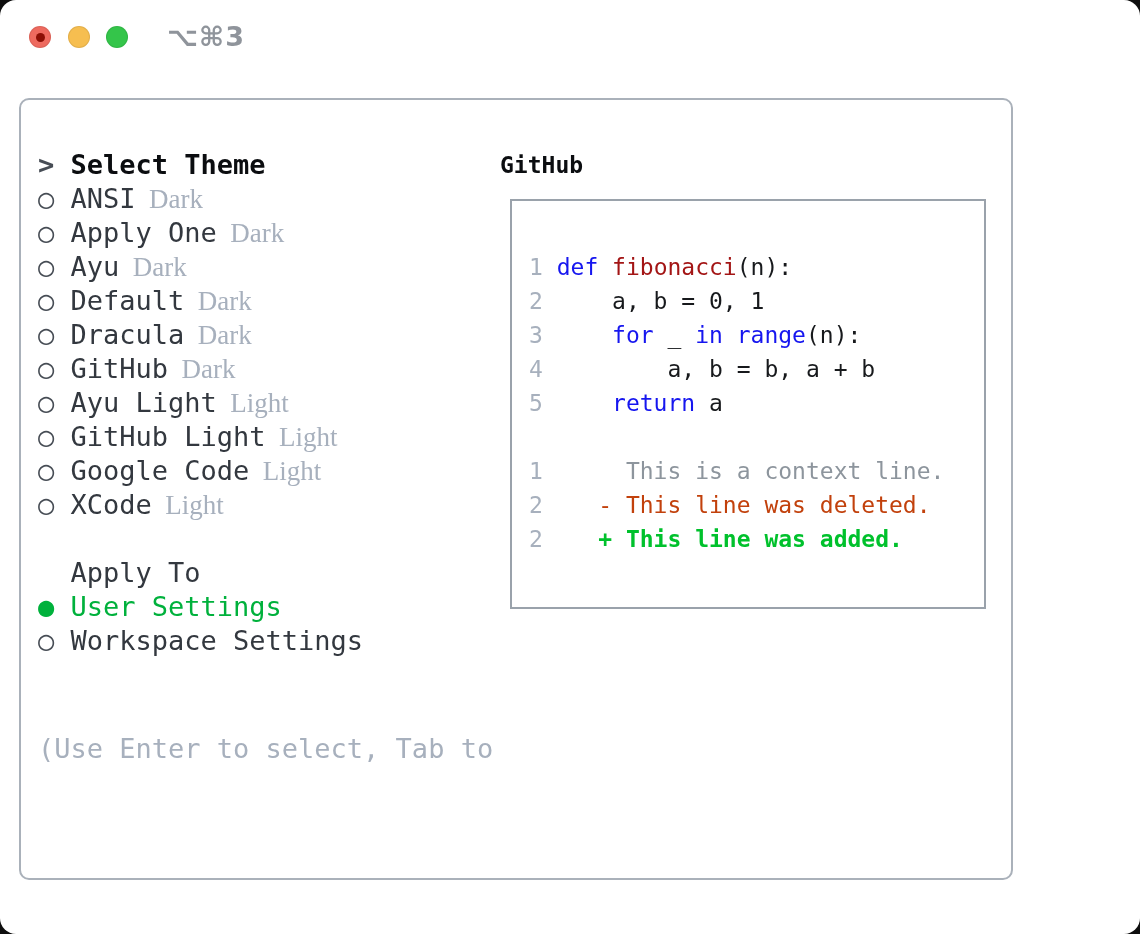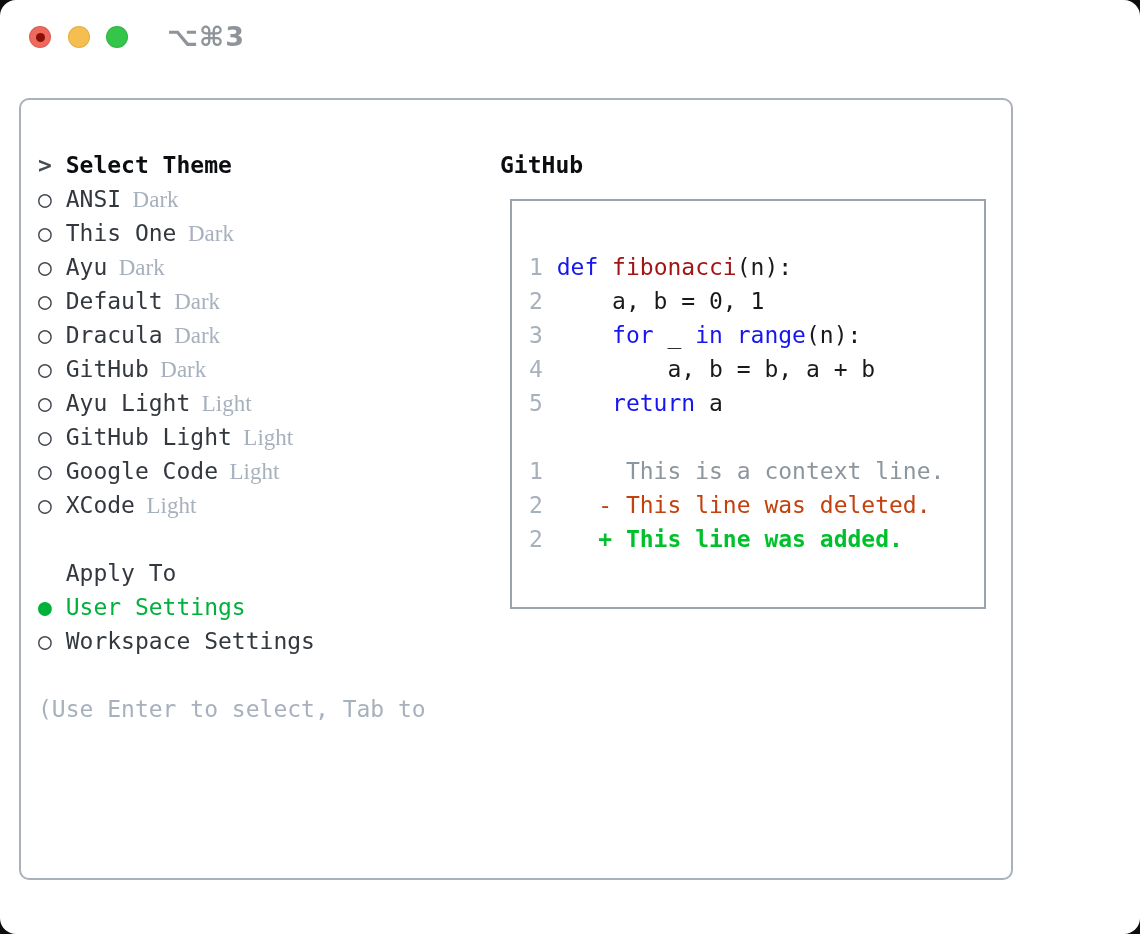--- a/index.html
+++ b/index.html
@@ -18,25 +18,25 @@
   .dot-yellow { left:68px;  background:#f6be50; }
   .dot-green  { left:106px; background:#34c54a; }
   .shortcut { position:absolute; left:167px; top:21px; font-size:27px; font-weight:bold;
               color:#8f949b; letter-spacing:1px; font-family:"DejaVu Sans",sans-serif; }
 
   
   .panel { position:absolute; left:19px; top:98px; width:994px; height:782px;
            border:2px solid #aab1ba; border-radius:10px; background:#fff; }
 
   
-  .list { position:absolute; left:38px; top:148px; font-size:23px; }
+  .list { position:absolute; left:38px; top:148px; font-size:27px; }
   .row  { height:34px; line-height:34px; white-space:pre; color:#33383f; }
   .row.hdr  { font-weight:bold; color:#0b0d10; }
   .row.indent { padding-left:2ch; }
-  .row.hint { color:#a7b0bd; }
+  .row.hint { color:#a7b0bd;margin-top:40px; }
   .blt { display:inline-block; width:2ch; color:#474d55; }
   .nm  { color:#33383f; }
   .tag { color:#a7b0bd; margin-left:1ch;font-family:Liberation Serif, serif; }
   .row.sel .blt, .row.sel .nm { color:#00b13c; }
 
   
   .preview-title { position:absolute; left:500px; top:148px; height:34px; line-height:34px;
                    font-size:23px; font-weight:bold; color:#0b0d10; white-space:pre; }
   .preview-box { position:absolute; left:510px; top:199px; width:476px; height:410px;
                  border:2px solid #9aa2ab; background:#ffffff; }
@@ -58,21 +58,21 @@
   <div class="dot dot-red"></div>
   <div class="dot dot-yellow"></div>
   <div class="dot dot-green"></div>
   <div class="shortcut">⌥⌘3</div>
 
   <div class="panel"></div>
 
   <div class="list">
     <div class="row hdr"><span class="blt">&gt;</span><span>Select Theme</span></div>
     <div class="row"><span class="blt">○</span><span class="nm">ANSI</span><span class="tag">Dark</span></div>
-    <div class="row"><span class="blt">○</span><span class="nm">This One</span><span class="tag">Dark</span></div>
+    <div class="row"><span class="blt">○</span><span class="nm">Apply One</span><span class="tag">Dark</span></div>
     <div class="row"><span class="blt">○</span><span class="nm">Ayu</span><span class="tag">Dark</span></div>
     <div class="row"><span class="blt">○</span><span class="nm">Default</span><span class="tag">Dark</span></div>
     <div class="row"><span class="blt">○</span><span class="nm">Dracula</span><span class="tag">Dark</span></div>
     <div class="row"><span class="blt">○</span><span class="nm">GitHub</span><span class="tag">Dark</span></div>
     <div class="row"><span class="blt">○</span><span class="nm">Ayu Light</span><span class="tag">Light</span></div>
     <div class="row"><span class="blt">○</span><span class="nm">GitHub Light</span><span class="tag">Light</span></div>
     <div class="row"><span class="blt">○</span><span class="nm">Google Code</span><span class="tag">Light</span></div>
     <div class="row"><span class="blt">○</span><span class="nm">XCode</span><span class="tag">Light</span></div>
     <div class="row"></div>
     <div class="row indent">Apply To</div>

